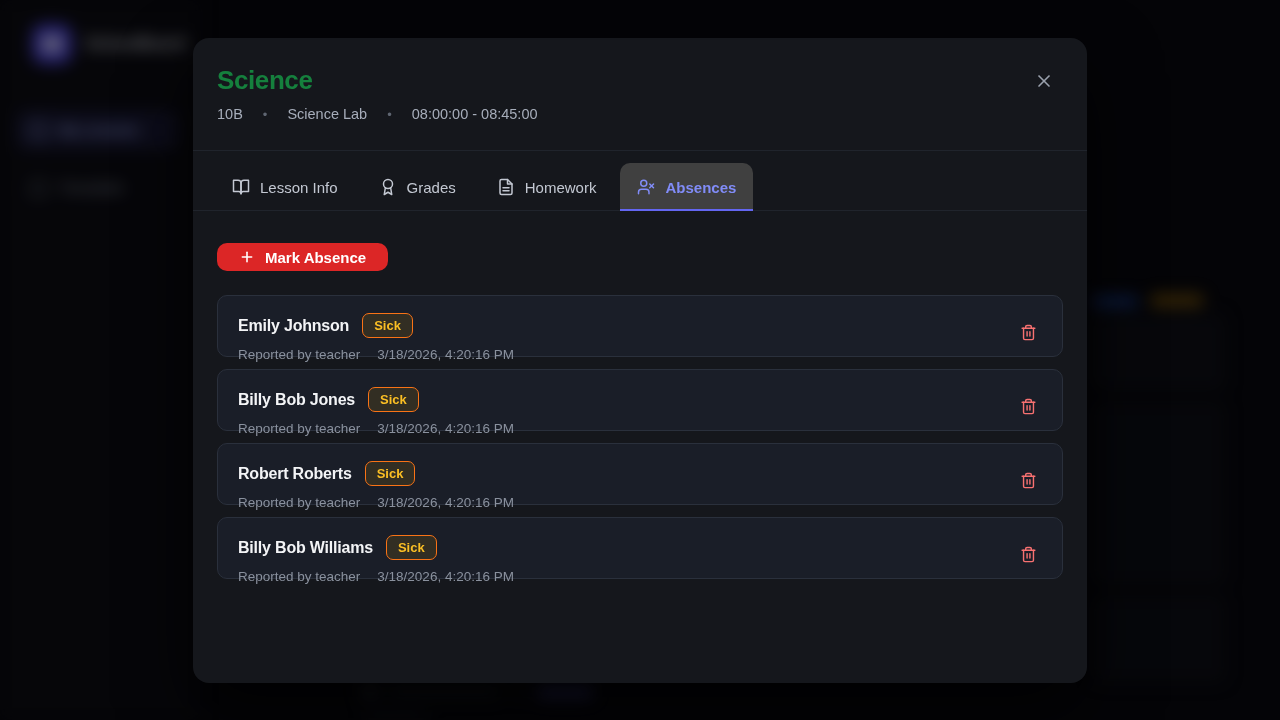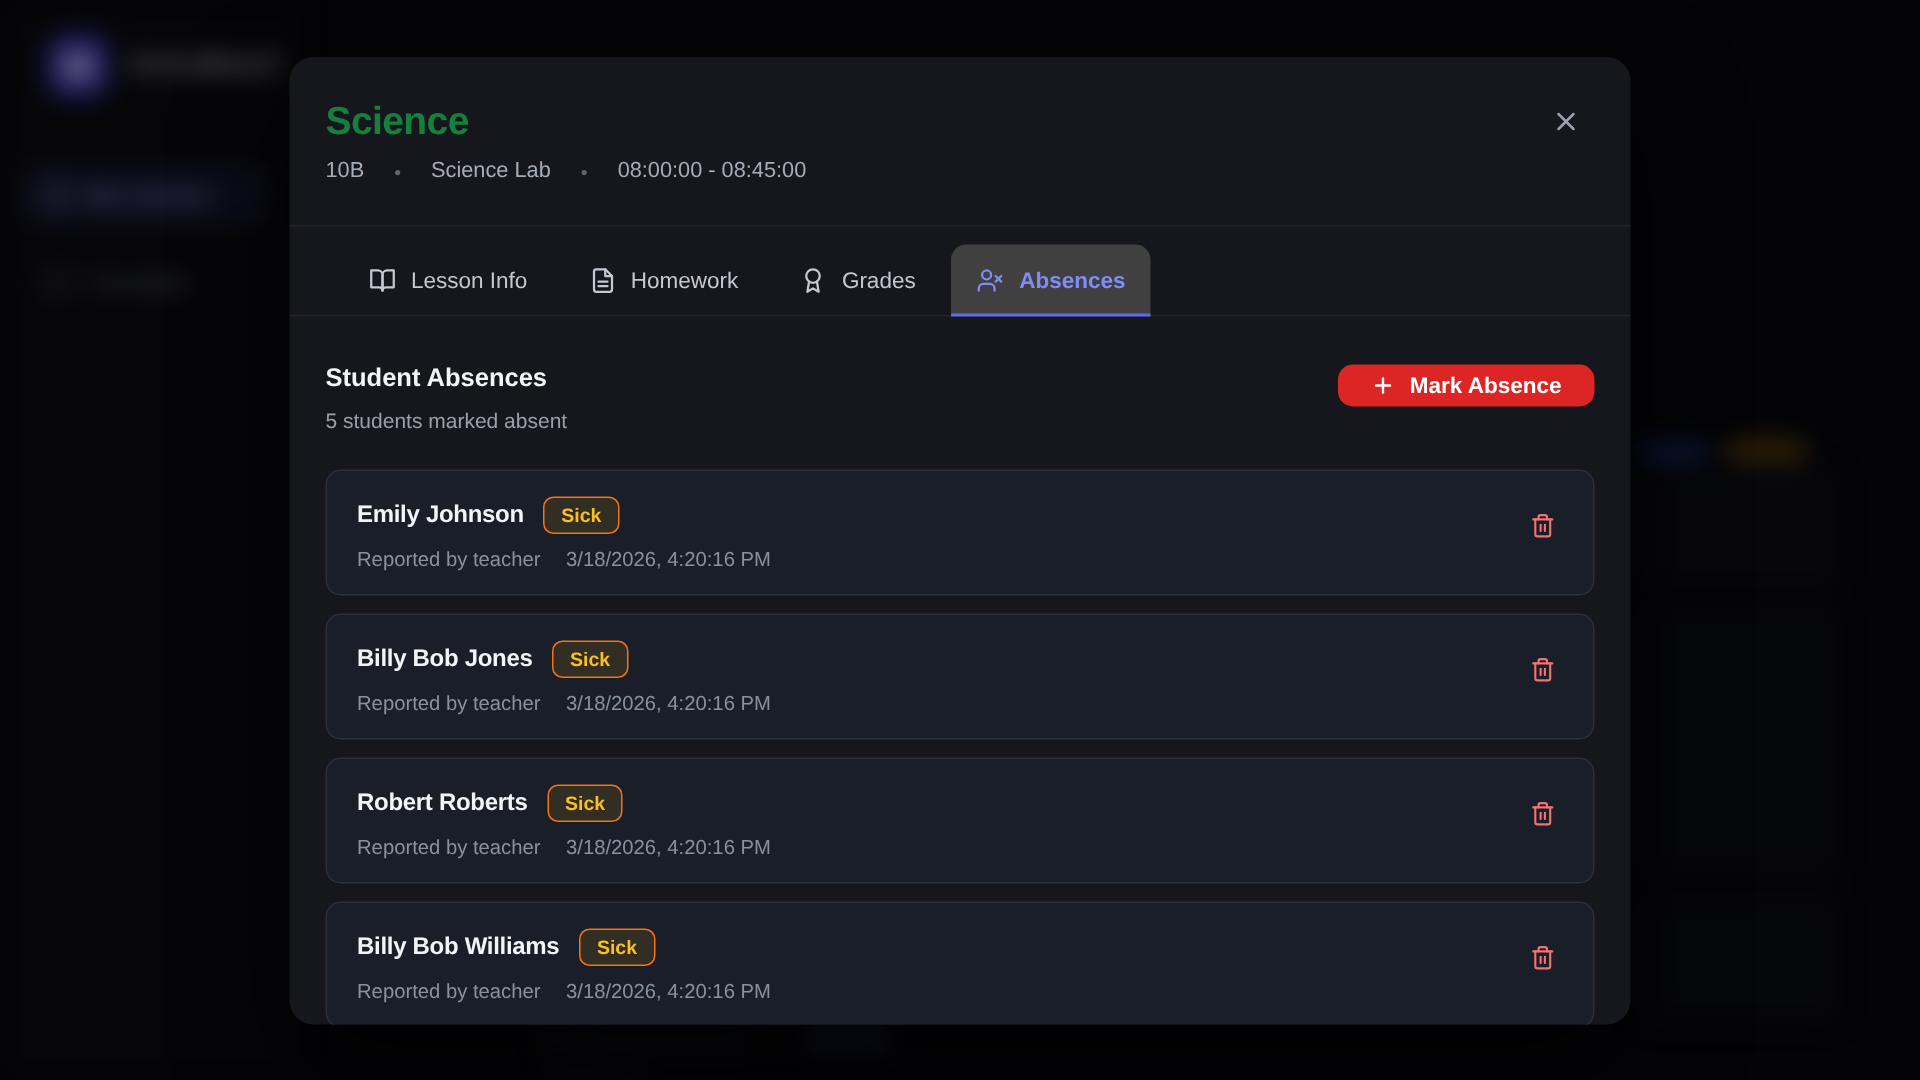--- a/index.html
+++ b/index.html
@@ -44,41 +44,41 @@
     background: #15171c; border-radius: 16px; overflow: hidden;
     box-shadow: 0 30px 70px rgba(0,0,0,0.75);
   }
   .modal-header { position: relative; height: 112px; padding: 26px 32px 0 24px; }
   .modal-title { font-size: 26px; line-height: 32px; font-weight: 800; letter-spacing: -0.4px; color: #15803d; }
   .modal-meta { margin-top: 10px; display: flex; align-items: center; gap: 20px; font-size: 14.5px; color: #a6adba; }
   .meta-dot { color: #5f6672; font-size: 13px; }
   .close-btn { position: absolute; top: 30px; right: 30px; width: 26px; height: 26px; background: none; border: none;
     color: #9aa1ad; cursor: pointer; display: flex; align-items: center; justify-content: center; }
 
-  .tabbar { position: relative; height: 61px; display: flex; align-items: flex-end; padding-left: 36px;
+  .tabbar { position: relative; height: 61px; display: flex; align-items: flex-end; padding-left: 22px;
     border-top: 1px solid #20242c; }
   .tabbar::after { content: ""; position: absolute; left: 0; right: 0; bottom: 0; height: 1px; background: #20242c; }
   .tab { position: relative; height: 48px; display: inline-flex; align-items: center; gap: 10px;
     padding: 0 17px; margin-right: 7px; background: none; border: none; cursor: pointer;
     font-family: inherit; font-size: 15px; font-weight: 500; color: #c3c8d2; }
   .tab svg { width: 18px; height: 18px; }
   .tab.active { background: #404040; border-radius: 10px 10px 0 0; color: #818cf8; font-weight: 600; }
   .tab.active::after { content: ""; position: absolute; left: 0; right: 0; bottom: 0; height: 2px; background: #6366f1; z-index: 2; }
 
   .modal-body { padding: 30px 24px 0 24px; }
   .list-header { display: flex; justify-content: space-between; align-items: flex-start; }
   .list-heading { font-size: 17px; line-height: 22px; font-weight: 700; color: #f3f4f6; }
   .list-subheading { margin-top: 8px; font-size: 14px; line-height: 18px; color: #98a0ac; }
   .mark-btn { height: 28px; padding: 0 22px; margin-top: 2px; display: inline-flex; align-items: center; gap: 10px;
     background: #dc2626; color: #ffffff; border: none; border-radius: 10px; cursor: pointer;
     font-family: inherit; font-size: 15px; font-weight: 600; }
   .mark-btn svg { width: 16px; height: 16px; }
 
   .rows { margin-top: 24px; }
-  .row { position: relative; height: 84px; margin-bottom: 12px; padding: 17px 20px;
+  .row { position: relative; height: 62px; margin-bottom: 12px; padding: 17px 20px;
     background: #1a1e28; border: 1px solid #2a303c; border-radius: 10px; }
   .row-top { display: flex; align-items: center; gap: 13px; }
   .student-name { font-size: 16px; font-weight: 700; color: #f3f4f6; letter-spacing: -0.2px; }
   .badge { font-size: 13px; font-weight: 600; color: #fbbf24; background: rgba(180,131,10,0.16);
     border: 1px solid #f97316; border-radius: 7px; padding: 3px 11px; line-height: 17px; }
   .row-meta { margin-top: 9px; display: flex; gap: 17px; font-size: 13.5px; color: #8a919e; }
   .trash-btn { position: absolute; right: 24px; top: 26px; width: 20px; height: 20px; background: none; border: none;
     color: #f87171; cursor: pointer; display: flex; align-items: center; justify-content: center; }
   .trash-btn svg { width: 17px; height: 17px; }
 </style>
@@ -138,51 +138,47 @@
   <div class="tabbar">
     <button class="tab">
       <svg viewBox="0 0 24 24" fill="none" stroke="currentColor" stroke-width="2" stroke-linecap="round" stroke-linejoin="round">
           <path d="M2 3h6a4 4 0 0 1 4 4v14a3 3 0 0 0-3-3H2z"></path>
           <path d="M22 3h-6a4 4 0 0 0-4 4v14a3 3 0 0 1 3-3h7z"></path>
         </svg>
       <span>Lesson Info</span>
     </button>
     <button class="tab">
       <svg viewBox="0 0 24 24" fill="none" stroke="currentColor" stroke-width="2" stroke-linecap="round" stroke-linejoin="round">
+          <circle cx="12" cy="8" r="6"></circle>
+          <path d="M15.477 12.89 17 22l-5-3-5 3 1.523-9.11"></path>
+        </svg>
+      <span>Grades</span>
+    </button>
+    <button class="tab">
+      <svg viewBox="0 0 24 24" fill="none" stroke="currentColor" stroke-width="2" stroke-linecap="round" stroke-linejoin="round">
           <path d="M14 2H6a2 2 0 0 0-2 2v16a2 2 0 0 0 2 2h12a2 2 0 0 0 2-2V8z"></path>
           <path d="M14 2v6h6"></path>
           <path d="M16 13H8"></path>
           <path d="M16 17H8"></path>
         </svg>
       <span>Homework</span>
     </button>
-    <button class="tab">
-      <svg viewBox="0 0 24 24" fill="none" stroke="currentColor" stroke-width="2" stroke-linecap="round" stroke-linejoin="round">
-          <circle cx="12" cy="8" r="6"></circle>
-          <path d="M15.477 12.89 17 22l-5-3-5 3 1.523-9.11"></path>
-        </svg>
-      <span>Grades</span>
-    </button>
     <button class="tab active">
       <svg viewBox="0 0 24 24" fill="none" stroke="currentColor" stroke-width="2" stroke-linecap="round" stroke-linejoin="round">
           <path d="M16 21v-2a4 4 0 0 0-4-4H6a4 4 0 0 0-4 4v2"></path>
           <circle cx="9" cy="7" r="4"></circle>
           <path d="m17 8 5 5"></path>
           <path d="m22 8-5 5"></path>
         </svg>
       <span>Absences</span>
     </button>
   </div>
 
   <div class="modal-body">
     <div class="list-header">
-      <div>
-        <div class="list-heading">Student Absences</div>
-        <div class="list-subheading">5 students marked absent</div>
-      </div>
       <button class="mark-btn">
         <svg viewBox="0 0 24 24" fill="none" stroke="currentColor" stroke-width="2.4" stroke-linecap="round" stroke-linejoin="round">
             <path d="M12 5v14"></path>
             <path d="M5 12h14"></path>
           </svg>
         <span>Mark Absence</span>
       </button>
     </div>
 
     <div class="rows">

